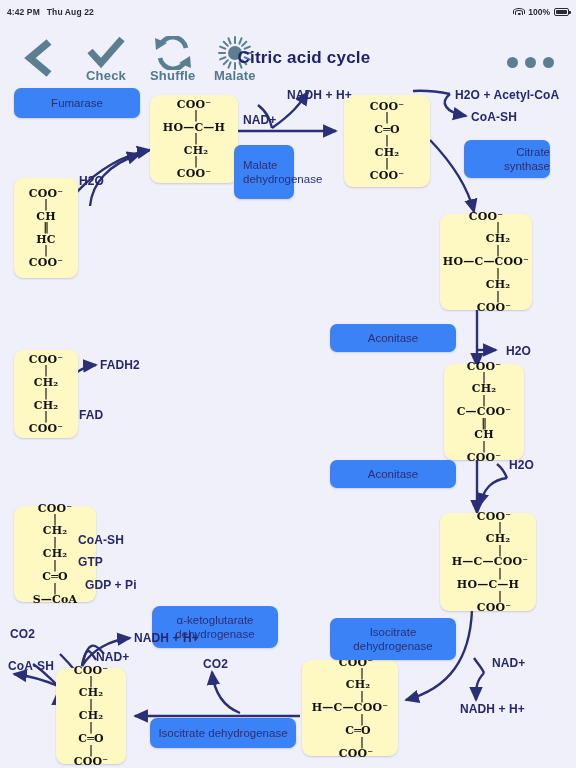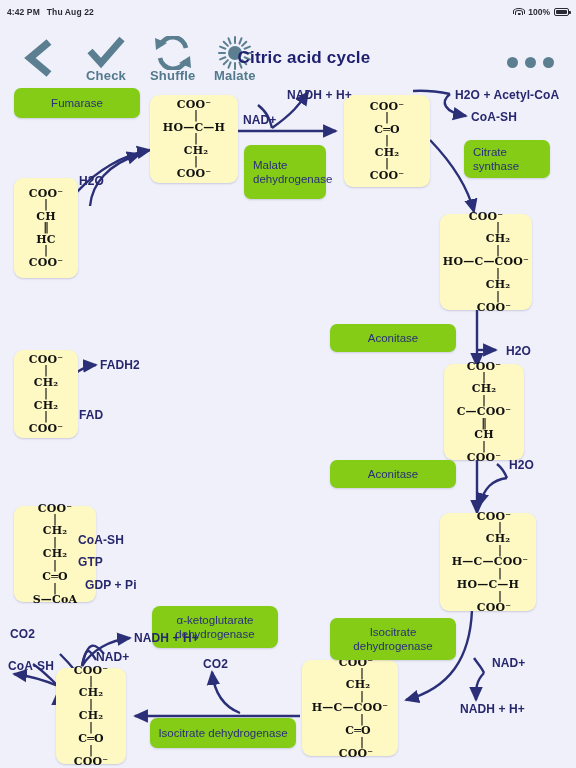--- a/index.html
+++ b/index.html
@@ -49,21 +49,21 @@
   svg#wires{position:absolute;left:0;top:0;width:576px;height:680px;pointer-events:none;}
 
   
   .mol{position:absolute;background:#fef9c3;border-radius:9px;
     box-shadow:0 1px 2px rgba(90,90,130,.25);
     display:flex;align-items:center;justify-content:center;box-sizing:border-box;}
   .mol .struct{font-family:"DejaVu Serif", serif;font-weight:bold;color:#111;
     font-size:11px;line-height:1.04;text-align:center;white-space:pre;letter-spacing:.2px;}
 
   
-  .enz{position:absolute;background:#84cc16;border-radius:7px;
+  .enz{position:absolute;background:#3b82f6;border-radius:7px;
     box-shadow:0 1px 2px rgba(90,90,130,.22);
     display:flex;align-items:center;box-sizing:border-box;
     font-size:11.5px;color:#2a2f78;line-height:1.25;}
   .enz.ctr{justify-content:center;text-align:center;}
   .enz.lft{justify-content:flex-start;text-align:left;padding-left:9px;}
 
   
   .cof{position:absolute;font-size:12px;font-weight:bold;color:#27276e;
     white-space:nowrap;letter-spacing:.1px;}
 </style>
@@ -326,25 +326,25 @@
 |
 CH₂
 |
 COO⁻</div>
   </div>
 
   <div class="enz ctr" style="left:14px;top:0px;width:126px;height:30px;">
     <span>Fumarase</span>
   </div>
 
-  <div class="enz lft" style="left:244px;top:57px;width:82px;height:54px;">
+  <div class="enz lft" style="left:234px;top:57px;width:60px;height:54px;">
     <span>Malate dehydrogenase</span>
   </div>
 
-  <div class="enz lft" style="left:464px;top:52px;width:86px;height:38px;">
+  <div class="enz lft" style="left:464px;top:52px;width:86px;height:38px;text-align:right;">
     <span>Citrate synthase</span>
   </div>
 
   <div class="enz ctr" style="left:330px;top:236px;width:126px;height:28px;">
     <span>Aconitase</span>
   </div>
 
   <div class="enz ctr" style="left:330px;top:372px;width:126px;height:28px;">
     <span>Aconitase</span>
   </div>

